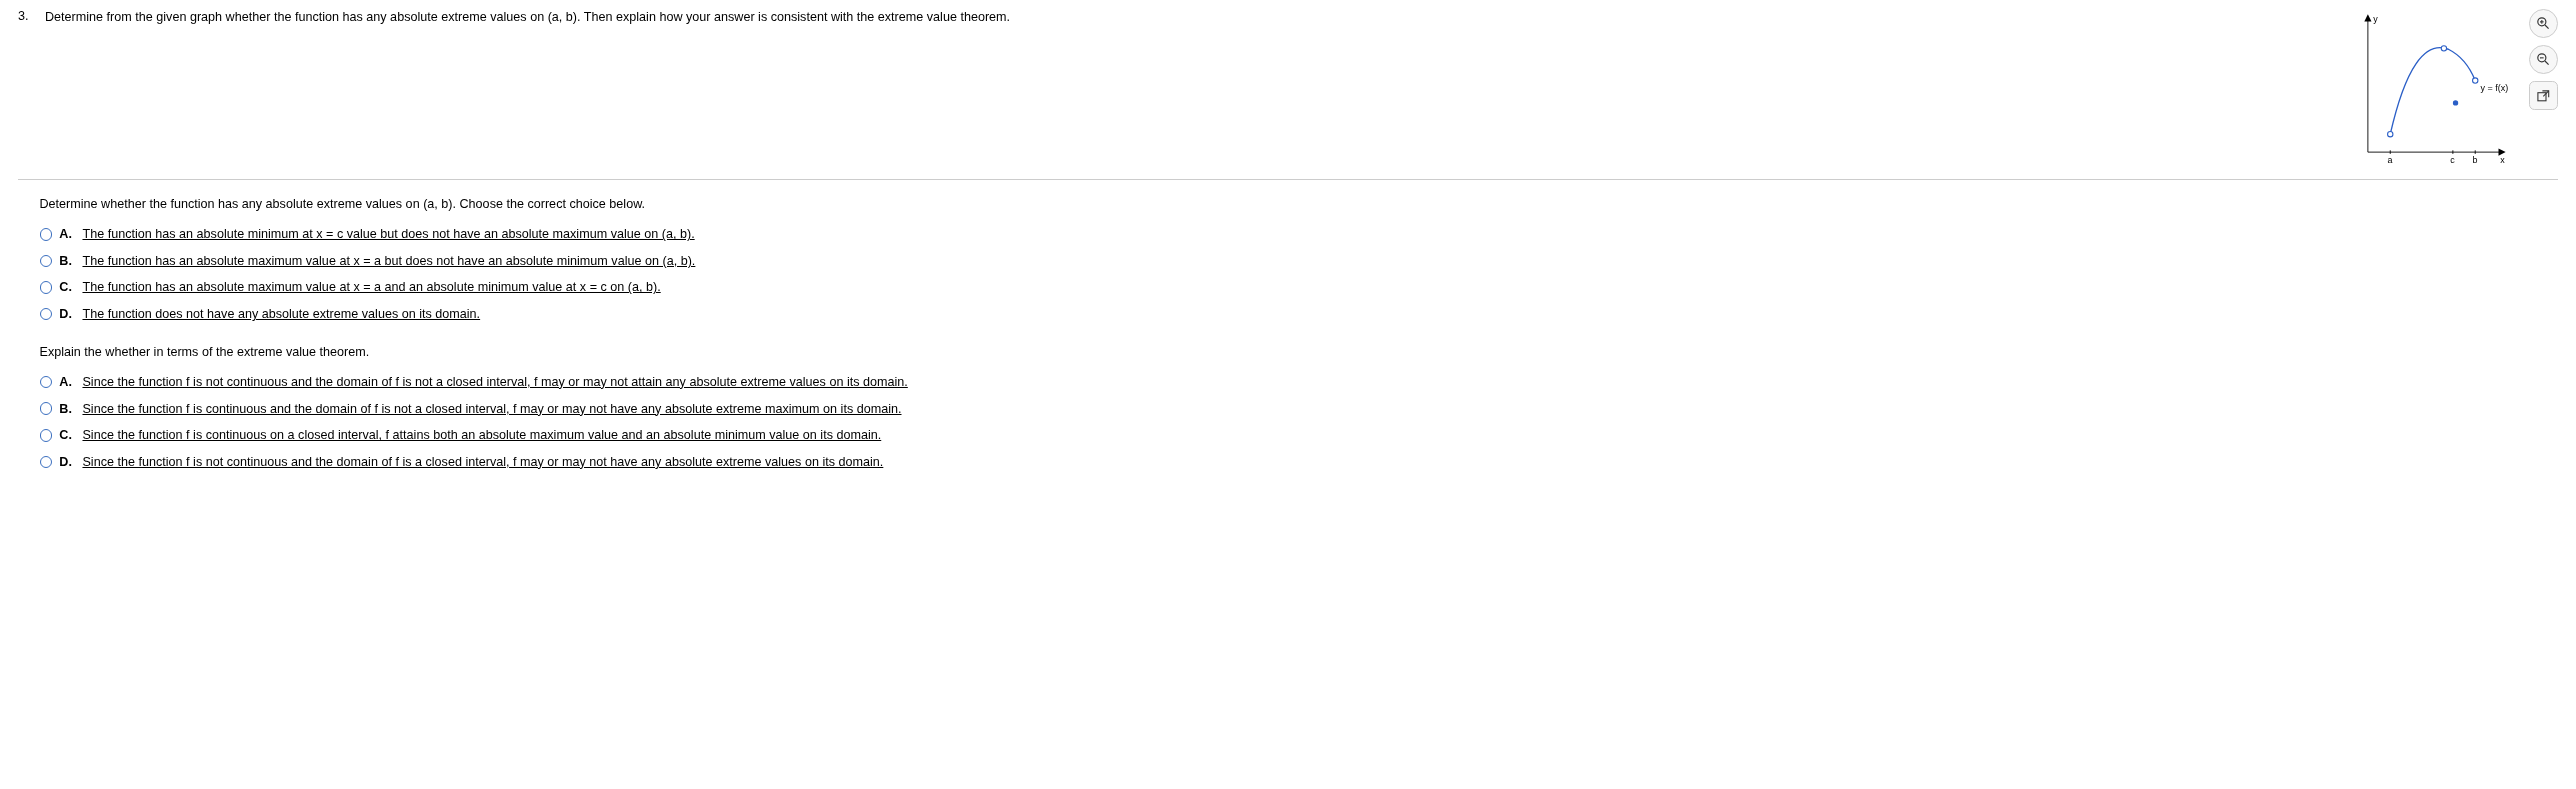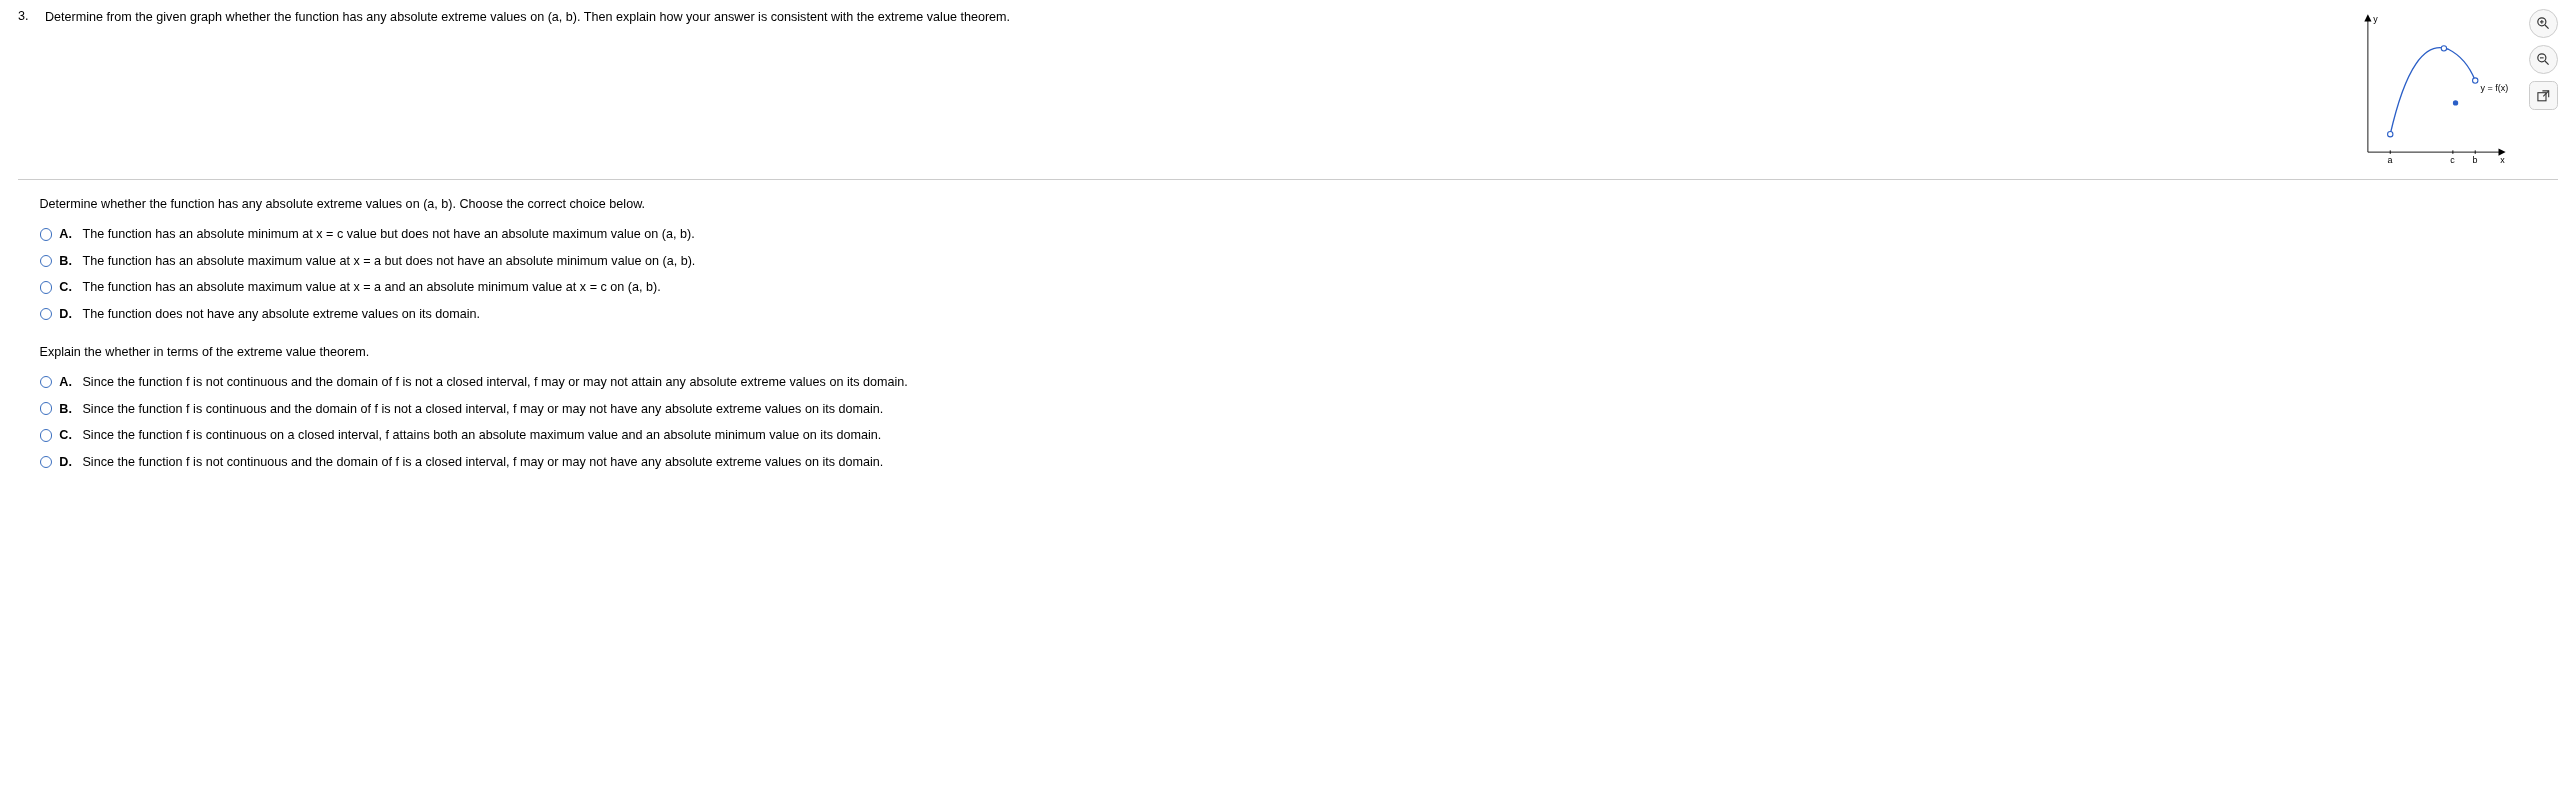--- a/index.html
+++ b/index.html
@@ -74,21 +74,21 @@
     border: 1.3px solid #3b6fbf;
     border-radius: 50%;
     flex-shrink: 0;
     margin-top: 1.8px;
     cursor: pointer;
   }
   .choice-label {
     font-weight: bold;
     min-width: 16px;
   }
-  .choice-text { flex: 1; }
+  .choice-text { flex: 1; text-decoration: underline; }
 </style>
 </head>
 <body>
 
 <div class="page">
   <div class="left-col">
     <div class="question-row">
       <div class="qnum">3.</div>
       <div class="qtext">Determine from the given graph whether the function has any absolute extreme values on (a, b). Then explain how your answer is consistent with the extreme value theorem.</div>
     </div>
@@ -178,21 +178,21 @@
 <div class="part">
   <div class="part-prompt">Explain the whether in terms of the extreme value theorem.</div>
   <div class="choice">
     <div class="radio"></div>
     <div class="choice-label">A.</div>
     <div class="choice-text">Since the function f is not continuous and the domain of f is not a closed interval, f may or may not attain any absolute extreme values on its domain.</div>
   </div>
   <div class="choice">
     <div class="radio"></div>
     <div class="choice-label">B.</div>
-    <div class="choice-text">Since the function f is continuous and the domain of f is not a closed interval, f may or may not have any absolute extreme values on its domain.</div>
+    <div class="choice-text">Since the function f is continuous and the domain of f is not a closed interval, f may or may not have any absolute extreme maximum on its domain.</div>
   </div>
   <div class="choice">
     <div class="radio"></div>
     <div class="choice-label">C.</div>
     <div class="choice-text">Since the function f is continuous on a closed interval, f attains both an absolute maximum value and an absolute minimum value on its domain.</div>
   </div>
   <div class="choice">
     <div class="radio"></div>
     <div class="choice-label">D.</div>
     <div class="choice-text">Since the function f is not continuous and the domain of f is a closed interval, f may or may not have any absolute extreme values on its domain.</div>

